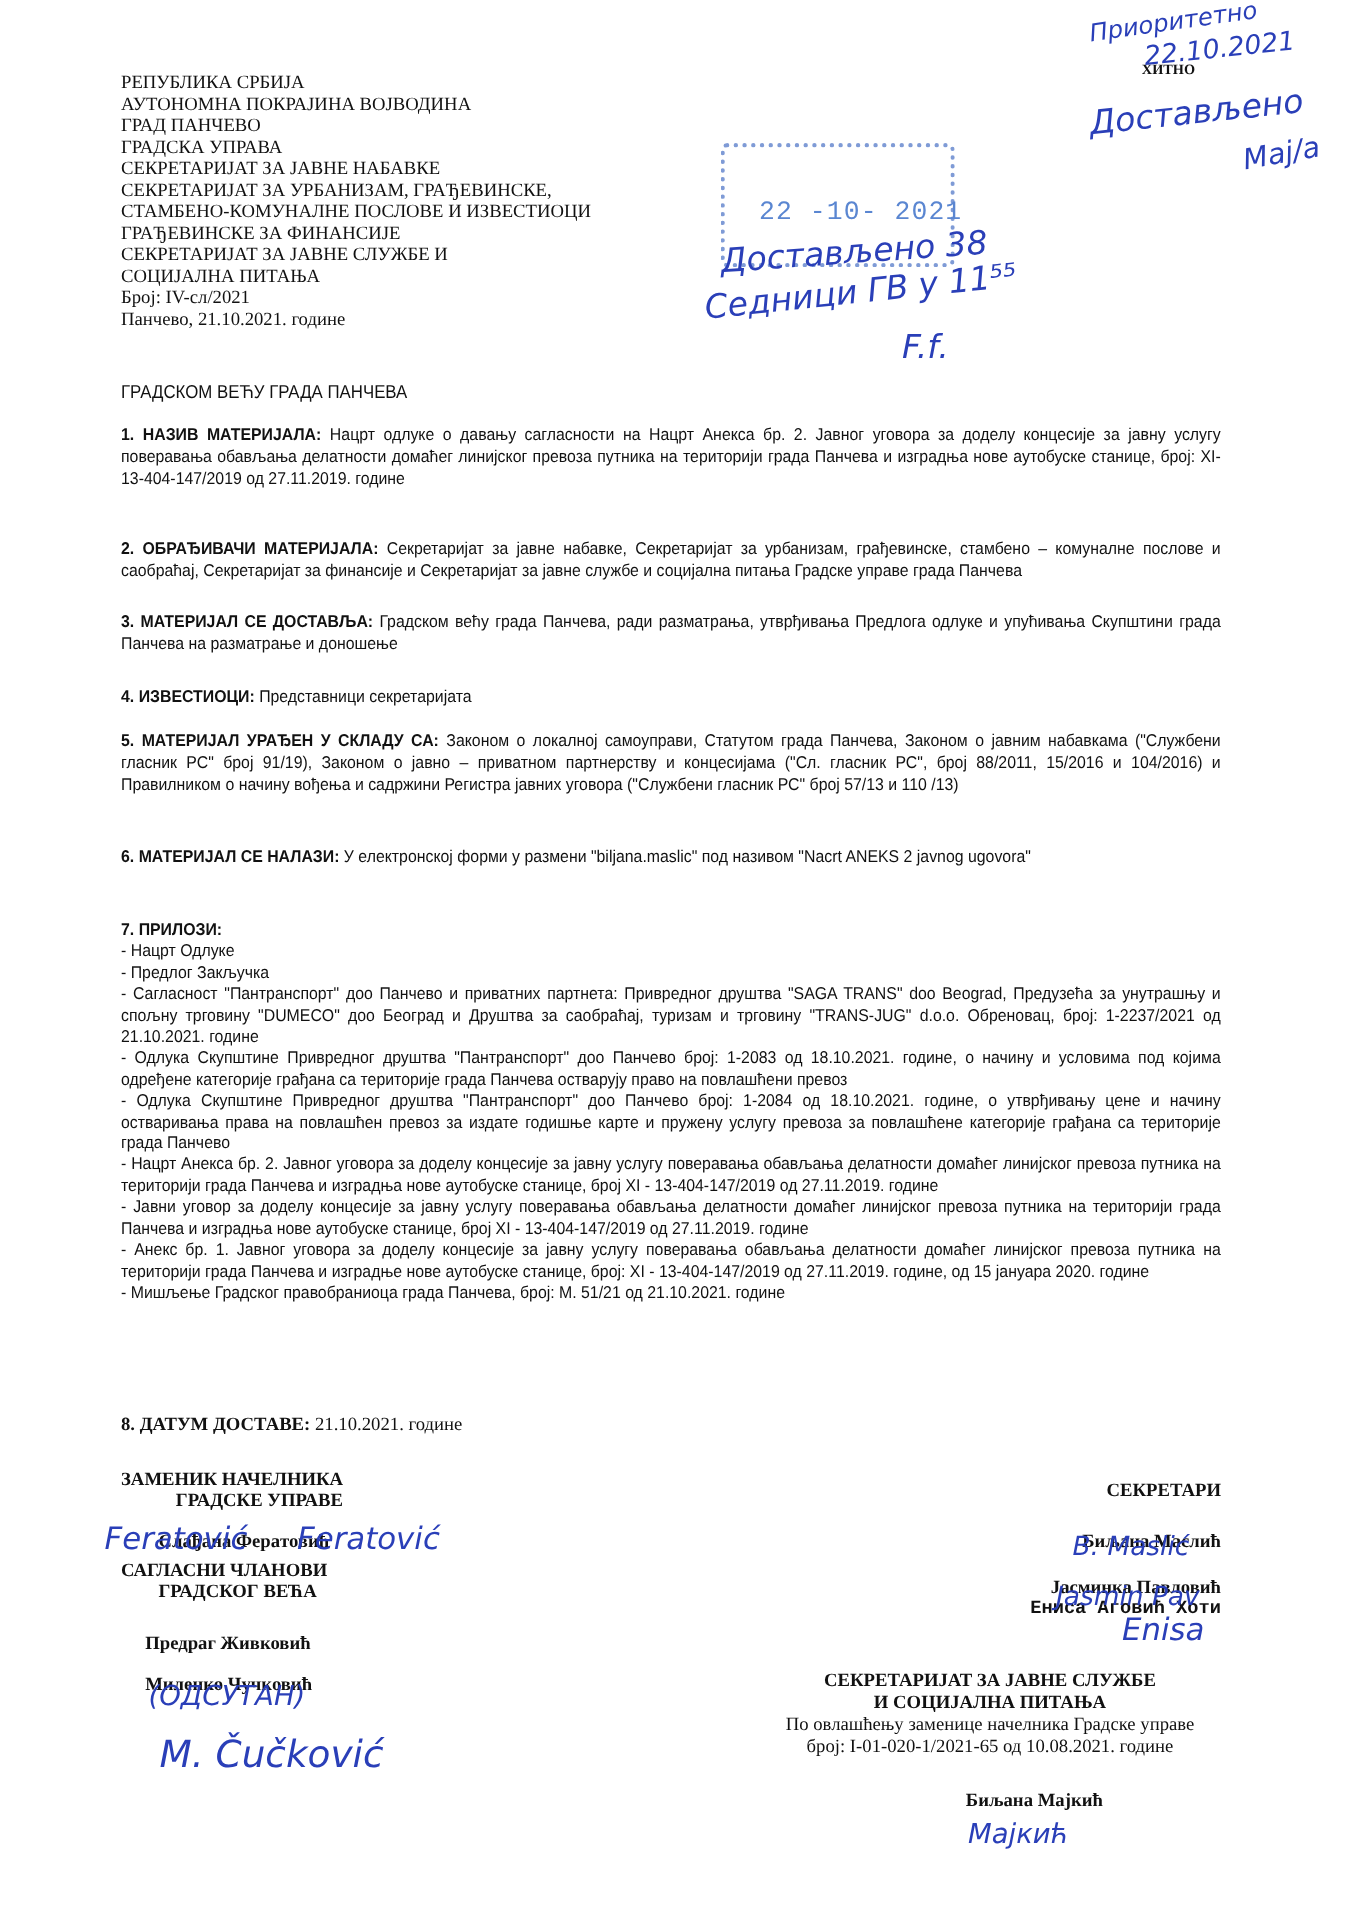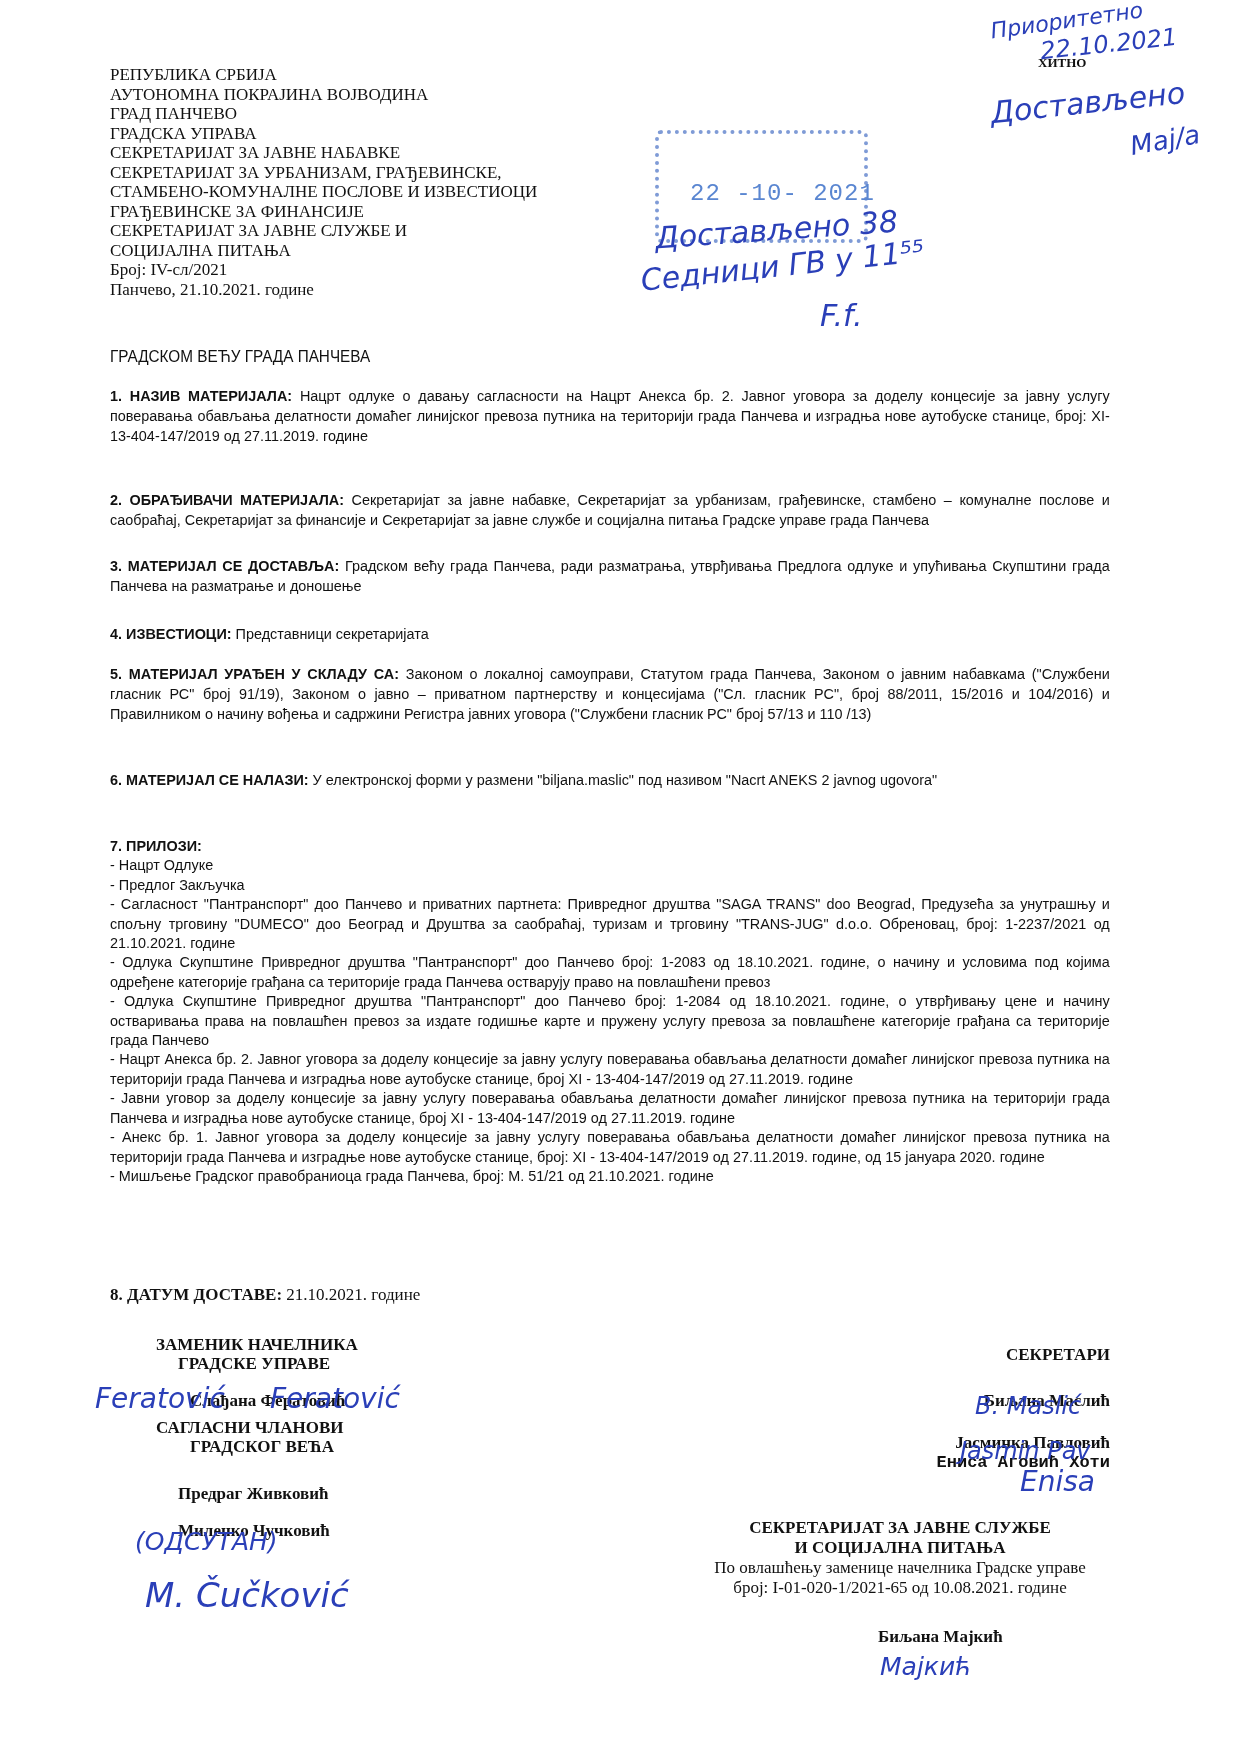--- a/index.html
+++ b/index.html
@@ -25,21 +25,21 @@
   .hw-stamp2 { left: 640px; top: 248px; font-size: 30px; transform: rotate(-6deg); }
   .hw-stamp3 { left: 820px; top: 298px; font-size: 30px; }
 
   .body-text { position: absolute; left: 110px; width: 1000px; font-family: "Liberation Sans", sans-serif;
                font-size: 15.5px; line-height: 20px; text-align: justify; transform: scaleX(0.93); transform-origin: left top; width: 1075px; }
   .body-text b { font-weight: bold; }
   .addressee { position: absolute; left: 110px; top: 347px; font-family: "Liberation Sans", sans-serif; font-size: 17px;
                transform: scaleX(0.9); transform-origin: left top; }
   .attach-list div { margin: 0; }
 
-  .sig-left { position: absolute; left: 110px; top: 1335px; font-weight: bold; font-size: 17px; line-height: 19px; margin-left: 46px; }
+  .sig-left { position: absolute; left: 110px; top: 1335px; font-weight: bold; font-size: 17px; line-height: 19px; }
   .sig-right { position: absolute; right: 130px; top: 1345px; font-weight: bold; font-size: 17px; text-align: right; }
   .delivery { position: absolute; left: 110px; top: 1285px; font-size: 17px; }
   .secretariat { position: absolute; left: 700px; top: 1518px; width: 400px; text-align: center; font-size: 17px; line-height: 20px; }
   .majkic { position: absolute; left: 878px; top: 1627px; font-weight: bold; font-size: 17px; }
   .hw-sig { font-size: 28px; }
 </style>
 </head>
 <body>
 
 <div class="page">
@@ -111,21 +111,21 @@
     <div>- Мишљење Градског правобраниоца града Панчева, број: М. 51/21 од 21.10.2021. године</div>
   </div>
 
   <div class="delivery">
     <b>8. ДАТУМ ДОСТАВЕ:</b>
     <span style="">21.10.2021. године</span>
   </div>
 
   <div class="sig-left">
     <div>ЗАМЕНИК НАЧЕЛНИКА</div>
-    <div style="padding-left:22px;">ГРАДСКЕ УПРАВЕ</div>
+    <div style="padding-left:22px;text-align:right;">ГРАДСКЕ УПРАВЕ</div>
     <div style="padding-left:34px;margin-top:18px;">Слађана Ферaтовић</div>
     <div style="margin-top:8px;">САГЛАСНИ ЧЛАНОВИ</div>
     <div style="padding-left:34px;">ГРАДСКОГ ВЕЋА</div>
     <div style="padding-left:22px;margin-top:28px;">Предраг Живковић</div>
     <div style="padding-left:22px;margin-top:18px;">Миленко Чучковић</div>
   </div>
   <div class="hw hw-sig" style="left:95px;top:1382px;">Feratović</div>
   <div class="hw hw-sig" style="left:270px;top:1382px;">Feratović</div>
   <div class="hw" style="left:135px;top:1527px;font-size:25px;">(ОДСУТАН)</div>
   <div class="hw" style="left:145px;top:1575px;font-size:34px;">M. Čučković</div>

